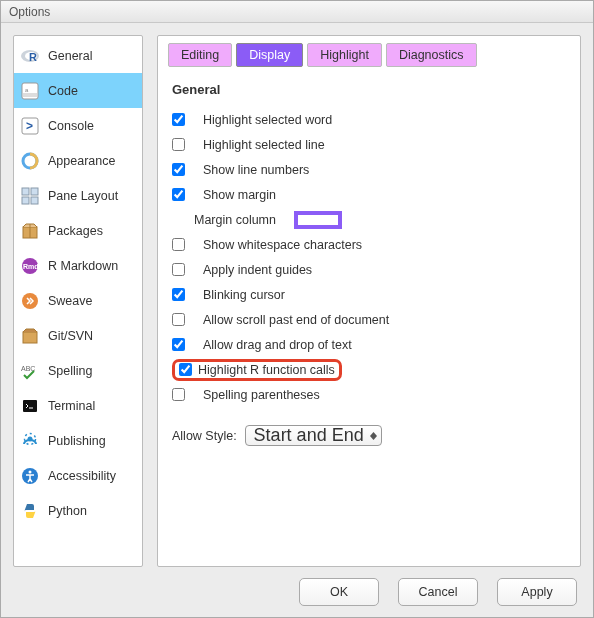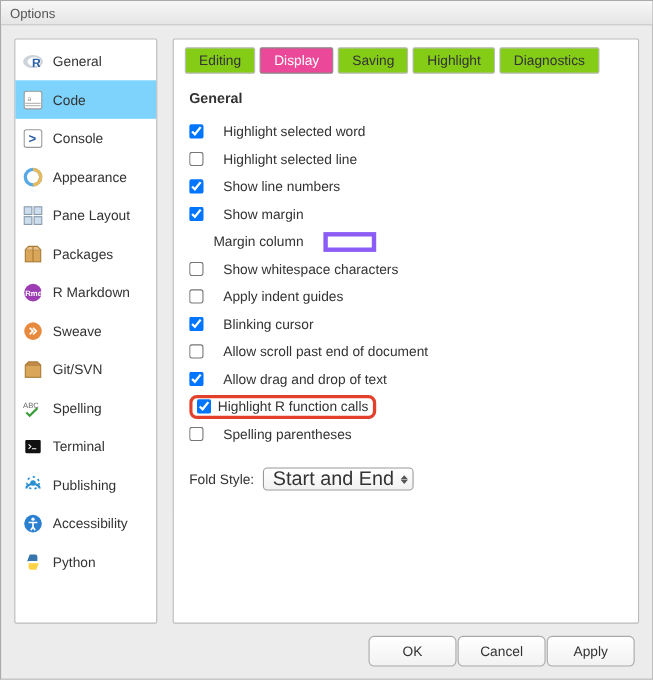--- a/index.html
+++ b/index.html
@@ -7,34 +7,34 @@
   .window { width:594px; height:618px; border:1px solid #aaa; background:#ececec; position:relative; }
   .titlebar { height:22px; line-height:22px; padding-left:8px; font-size:12px; color:#555; background:linear-gradient(#f7f7f7,#e5e5e5); border-bottom:1px solid #c8c8c8; }
   .body { position:absolute; top:22px; left:0; right:0; bottom:50px; display:flex; padding:12px 12px 0 12px; gap:14px; }
   .sidebar { width:130px; background:#fff; border:1px solid #bbb; border-radius:2px; padding:2px 0; }
   .side-item { display:flex; align-items:center; height:35px; padding:0 6px; gap:8px; cursor:pointer; }
   .side-item.selected { background:#7dd3fc; }
   .side-icon { width:20px; height:20px; flex:0 0 20px; display:flex; align-items:center; justify-content:center; }
   .side-label { font-size:12.5px; color:#333; white-space:nowrap; }
   .main { flex:1; background:#fff; border:1px solid #bbb; border-radius:2px; position:relative; }
   .tabs { position:absolute; top:-1px; left:10px; right:10px; display:flex; gap:4px; padding:8px 0 0 0; }
-  .tab { padding:4px 12px; font-size:12.5px; color:#333; border:1px solid #bbb; border-radius:2px; background:#84cc16; cursor:pointer; }
-  .tab.active { background:#ec4899; color:#fff; border-color:#8a8a8a; }
+  .tab { padding:4px 12px; font-size:12.5px; color:#333; border:1px solid #bbb; border-radius:2px; background:#f0abfc; cursor:pointer; }
+  .tab.active { background:#8b5cf6; color:#fff; border-color:#8a8a8a; }
   .section { position:absolute; top:46px; left:14px; right:14px; bottom:8px; overflow:hidden; }
   .section h3 { margin:0 0 10px 0; font-size:13px; font-weight:bold; color:#333; }
   .opt-row { display:flex; align-items:center; height:25px; gap:18px; font-size:12.5px; }
   .opt-row input[type=checkbox] { margin:0; width:13px; height:13px; }
   .indent { margin-left:22px; }
   .num-input { width:40px; height:18px; border:4px solid #8b5cf6; font-size:12px; padding:0 20px; }
   .highlight-box { display:inline-flex; align-items:center; height:22px; padding:0 4px; border:3px solid #e2402a; border-radius:7px; gap:6px; }
   .fold-row { margin-top:18px; display:flex; align-items:center; gap:8px; font-size:12.5px; }
   .select { border:1px solid #999; border-radius:4px; height:21px; display:inline-flex; align-items:center; padding:0 4px 0 8px; background:linear-gradient(#fff,#f1f1f1); font-size:18px; cursor:pointer; }
   .updown { display:flex; flex-direction:column; margin-left:6px; line-height:0; }
   .updown svg { display:block; }
-  .footer { position:absolute; left:0; right:0; bottom:0; height:50px; display:flex; justify-content:flex-end; align-items:center; gap:1px; padding-right:16px; border-top:none; }
+  .footer { position:absolute; left:0; right:0; bottom:0; height:50px; display:flex; justify-content:flex-end; align-items:center; gap:19px; padding-right:16px; border-top:none; }
   .btn { height:28px; min-width:80px; padding:0 14px; border:1px solid #aaa; border-radius:5px; background:linear-gradient(#fff,#f2f2f2); font-size:12.5px; color:#333; cursor:pointer; }
 </style>
 </head>
 <body>
 
 <div class="window">
   <div class="titlebar">Options</div>
 
   <div class="body">
 
@@ -171,21 +171,20 @@
             </svg>
         </span>
         <span class="side-label">Python</span>
       </div>
     </div>
 
     <div class="main">
       <div class="tabs">
         <div class="tab">Editing</div>
         <div class="tab active">Display</div>
-        <div class="tab">Saving</div>
         <div class="tab">Highlight</div>
         <div class="tab">Diagnostics</div>
       </div>
 
       <div class="section">
         <h3>General</h3>
 
         <div class="opt-row">
           <input type="checkbox" checked="" style="">
           <span>Highlight selected word</span>
@@ -231,21 +230,21 @@
             <input type="checkbox" checked="" style="">
             <span>Highlight R function calls</span>
           </span>
         </div>
         <div class="opt-row">
           <input type="checkbox" style="">
           <span>Spelling parentheses</span>
         </div>
 
         <div class="fold-row">
-          <span>Fold Style:</span>
+          <span>Allow Style:</span>
           <span class="select">
             <span>Start and End</span>
             <span class="updown">
               <svg width="7" height="5">
                   <path d="M0 5l3.5-4L7 5z" fill="#555"></path>
                 </svg>
               <svg width="7" height="5">
                   <path d="M0 0l3.5 4L7 0z" fill="#555"></path>
                 </svg>
             </span>

